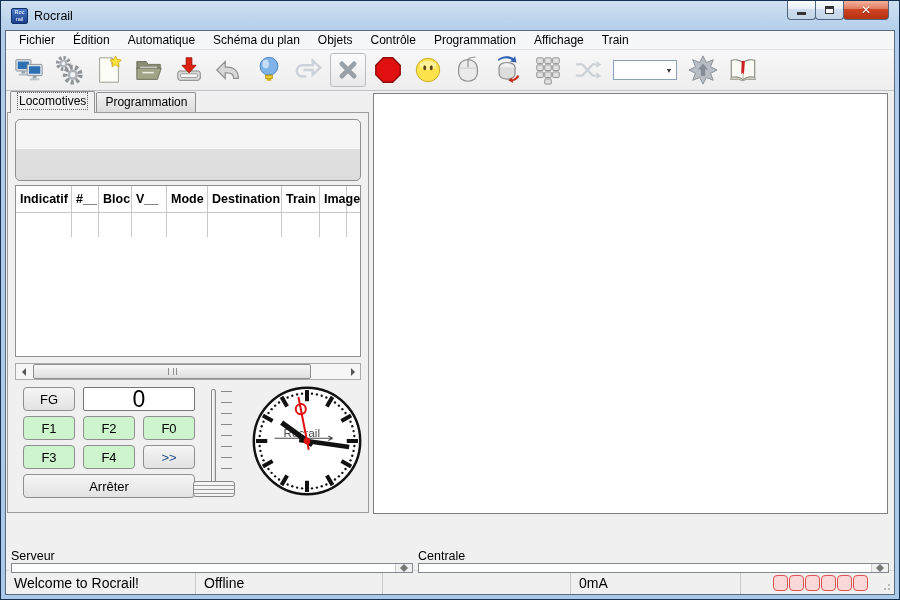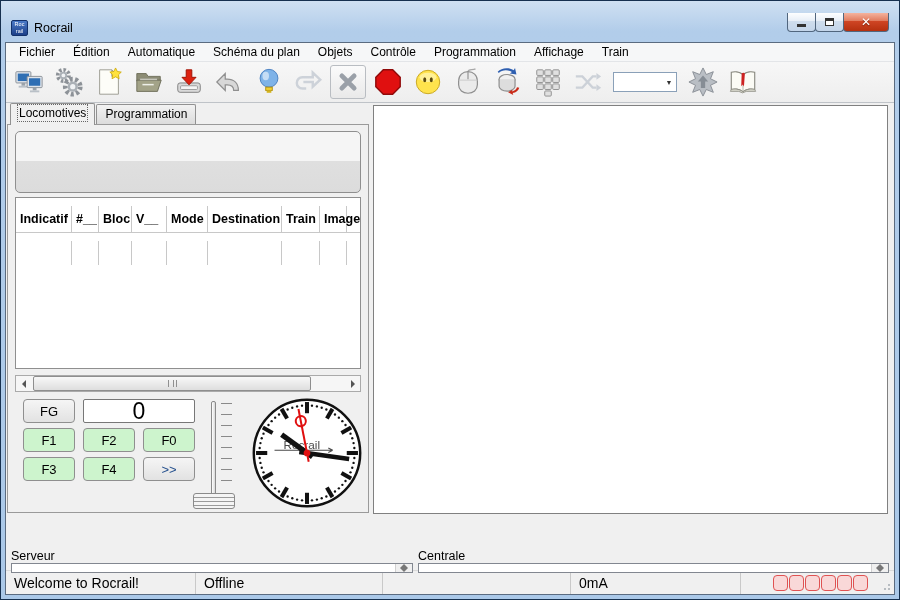--- a/index.html
+++ b/index.html
@@ -1,21 +1,21 @@
 <!DOCTYPE html>
 <html><head>
 <meta charset="utf-8">
 <style>
   * { box-sizing: border-box; margin: 0; padding: 0; }
   html,body { width:900px; height:600px; overflow:hidden;
     font-family:"Liberation Sans","DejaVu Sans",sans-serif; font-size:12px; color:#000; }
 
   .window { position:relative; width:900px; height:600px;
     background:linear-gradient(#cfe0f2,#b2cdea 30px,#aac8e8);
-    border:1px solid #16304f; padding:12px 4px 4px 4px;
+    border:1px solid #16304f; padding:0 4px 4px 4px;
     display:flex; flex-direction:column; }
 
   
   .titlebar { height:29px; position:relative; display:flex; align-items:center; padding-left:6px; }
   .app-icon { width:17px; height:16px; border-radius:2px;
     background:linear-gradient(#4a7ac8,#1c3f88); color:#fff; font-size:5.5px; line-height:1.1;
     display:flex; flex-direction:column; align-items:center; justify-content:center; margin-right:6px;
     border:1px solid #12306a; }
   .title-text { font-size:12.5px; }
   .win-buttons { position:absolute; top:0; right:6px; display:flex; }
@@ -54,21 +54,21 @@
     background:linear-gradient(#f2f2f2,#dcdcdc); border-radius:2px 2px 0 0; margin-right:1px; }
   .tab.active { background:#f0f0f0; padding-bottom:5px; margin-bottom:-1px; }
   .tab.active .tab-label { outline:1px dotted #666; outline-offset:1px; }
   .tab-page { flex:1; border:1px solid #9a9a9a; background:#f0f0f0; display:flex; flex-direction:column;
     padding:5px 5px 4px 5px; min-height:0; }
 
   .loco-image-box { height:62px; border:1px solid #8f8f8f; border-radius:5px;
     background:linear-gradient(#f5f5f5 48%,#dfdfdf 49%,#dcdcdc); margin:1px 2px 4px 2px; }
 
   .loco-table { height:172px; border:1px solid #8f8f8f; background:#fff; margin:0 2px; overflow:hidden; }
-  .ltr { display:flex;margin-top:8px; }
+  .ltr { display:flex; }
   .lth { font-weight:bold; font-size:12.5px; height:27px; align-items:center; border-bottom:1px solid #c8c8c8; }
   .lth .cell { padding-left:4px; }
   .cell { border-right:1px solid #c8c8c8; height:100%; display:flex; align-items:center; }
   .lrow { height:24px; }
   .c0{width:56px}.c1{width:27px}.c2{width:33px}.c3{width:35px}.c4{width:41px}.c5{width:74px}.c6{width:38px}.c7{width:27px}
 
   .hscroll { height:17px; border:1px solid #aaa; background:#f6f6f6; margin:6px 2px 0 2px; position:relative; }
   .hs-arrow { position:absolute; top:0; width:15px; height:15px; display:flex; align-items:center; justify-content:center; }
   .hs-arrow.left { left:0; } .hs-arrow.right { right:0; }
   .tri-l { width:0; height:0; border:4px solid transparent; border-right-color:#555; border-left:none; }
@@ -351,20 +351,21 @@
           <div class="throttle">
             <div class="btn-grid">
               <div class="pbtn">FG</div>
               <div class="speed-box">0</div>
               <div class="pbtn green">F1</div>
               <div class="pbtn green">F2</div>
               <div class="pbtn green">F0</div>
               <div class="pbtn green">F3</div>
               <div class="pbtn green">F4</div>
               <div class="pbtn more">&gt;&gt;</div>
+              <div class="pbtn stop-btn">Arrêter</div>
             </div>
             <div class="slider">
               <div class="sl-track"></div>
               <div class="sl-tick" style="top:4px"></div>
                 <div class="sl-tick" style="top:15px"></div>
               <div class="sl-tick" style="top:26px"></div>
                 <div class="sl-tick" style="top:37px"></div>
               <div class="sl-tick" style="top:48px"></div>
                 <div class="sl-tick" style="top:59px"></div>
               <div class="sl-tick" style="top:70px"></div>

